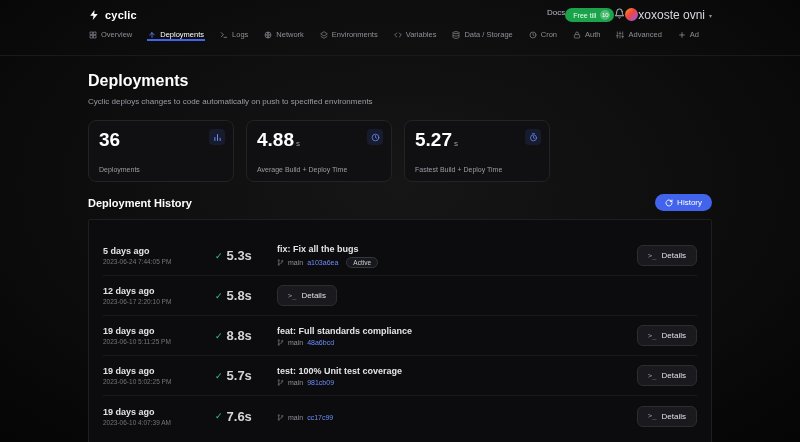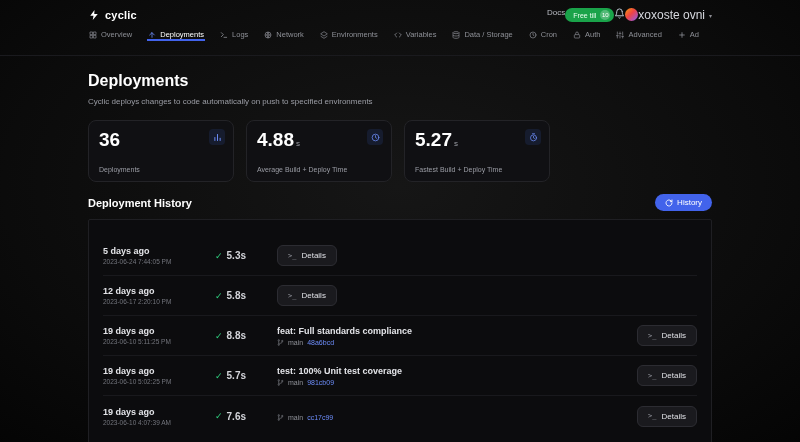--- a/index.html
+++ b/index.html
@@ -48,21 +48,21 @@
   .refresh-btn svg{width:8px;height:8px}
 
   .panel{margin-top:8px;background:#0c0c0e;border:1px solid #1f1f23;border-radius:2px;padding:16px 14px}
   .row{display:flex;align-items:center;border-bottom:1px solid #19191d;height:40px}
   .row:last-child{border-bottom:none}
   .col-time{width:112px}
   .rel{font-size:9px;font-weight:bold;color:#e3e4e8}
   .ts{font-size:6.5px;color:#73757d;margin-top:2px}
   .col-dur{width:62px;display:flex;align-items:center;gap:4px}
   .check{color:#2fd07f;font-size:9px}
-  .dur{font-size:10px;color:#d4d5da;font-weight:bold}
+  .dur{font-size:13px;color:#d4d5da;font-weight:bold}
   .col-msg{flex:1}
   .msg{font-size:9px;color:#e3e4e8;font-weight:bold}
   .meta{display:flex;align-items:center;gap:4px;margin-top:3px}
   .bicon{display:inline-flex}
   .bicon svg{width:7px;height:7px}
   .branch{font-size:7px;color:#8e9097}
   .commit{font-size:7px;color:#6d8dfa;cursor:pointer}
   .badge{font-size:6.5px;color:#cfd0d6;border:1px solid #35363c;background:#17181c;border-radius:8px;padding:1px 6px;margin-left:4px}
   .details-btn{display:flex;align-items:center;gap:5px;background:#1a1a1e;border:1px solid #2c2c32;color:#dfe0e5;border-radius:6px;padding:5px 10px;font-size:8px;font-family:inherit;cursor:pointer}
   .dicon{font-family:"DejaVu Sans Mono",monospace;font-size:7px;color:#9b9da5}
@@ -248,20 +248,36 @@
 
       <div class="row">
         <div class="col-time">
           <div class="rel">5 days ago</div>
           <div class="ts">2023-06-24 7:44:05 PM</div>
         </div>
         <div class="col-dur">
           <span class="check">✓</span>
           <span class="dur">5.3s</span>
         </div>
+        <div class="col-msg">
+          <div class="msg">fix: Fix all the bugs</div>
+          <div class="meta">
+            <span class="bicon">
+                <svg viewBox="0 0 24 24" fill="none" stroke="#8e9097" stroke-width="2">
+                  <circle cx="6" cy="4.5" r="2.3"></circle>
+                  <circle cx="6" cy="19.5" r="2.3"></circle>
+                  <circle cx="18" cy="7" r="2.3"></circle>
+                  <path d="M6 7v10M18 9.5c0 4-5 5-9.5 5.7"></path>
+                </svg>
+              </span>
+            <span class="branch">main</span>
+            <span class="commit">a103a6ea</span>
+            <span class="badge">Active</span>
+          </div>
+        </div>
         <button class="details-btn">
           <span class="dicon">&gt;_</span>
           <span>Details</span>
         </button>
       </div>
 
       <div class="row">
         <div class="col-time">
           <div class="rel">12 days ago</div>
           <div class="ts">2023-06-17 2:20:10 PM</div>

